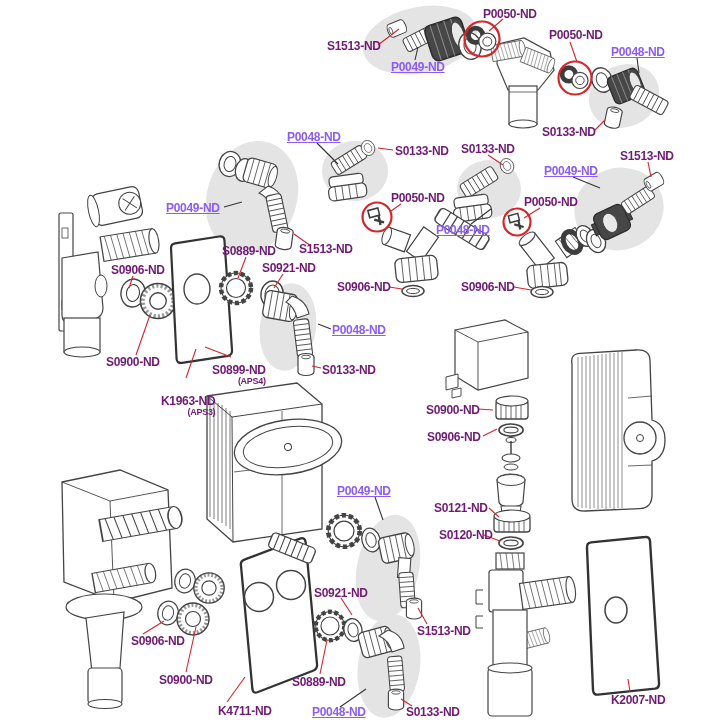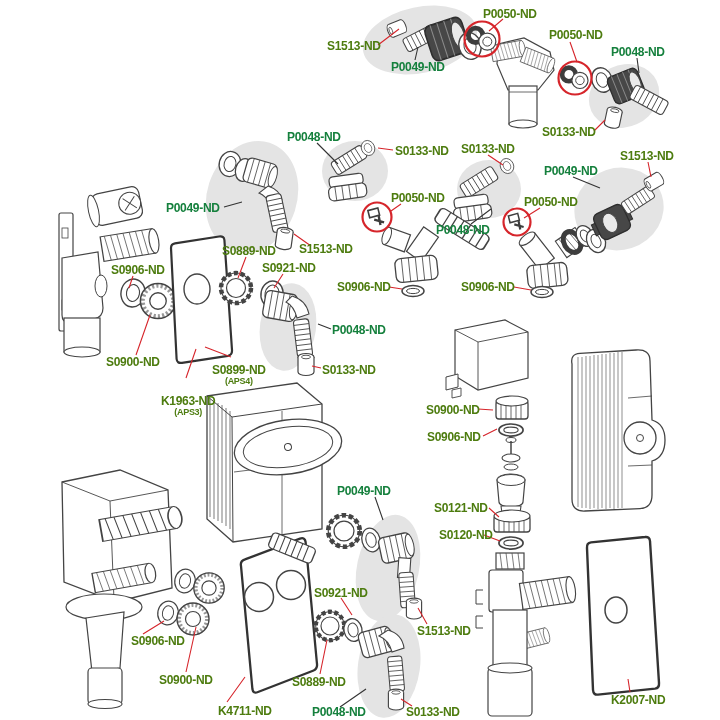--- a/index.html
+++ b/index.html
@@ -1,22 +1,22 @@
 <!DOCTYPE html>
 <html><head>
 <meta charset="utf-8">
 <style>
   html,body{margin:0;padding:0;background:#fff;}
   .stage{position:relative;width:720px;height:720px;background:#fff;overflow:hidden;
          font-family:"Liberation Sans",sans-serif;}
   .stage svg{position:absolute;left:0;top:0;}
   .lbl{position:absolute;white-space:nowrap;font-size:12px;letter-spacing:-0.3px;line-height:1;}
-  .lbl.r{color:#4d7c0f;font-weight:600;}
-  .lbl.b{color:#15803d;font-weight:700;}
-  .lbl .sub{display:block;font-size:9px;text-align:center;margin-top:1px;font-weight:600;}
+  .lbl.r{color:#701a75;font-weight:600;}
+  .lbl.b{color:#8b5cf6;font-weight:700;text-decoration:underline;}
+  .lbl .sub{display:block;font-size:9px;text-align:right;margin-top:1px;font-weight:600;}
 </style>
 </head>
 <body>
 
 <div class="stage">
 
 <svg width="720" height="720" viewBox="0 0 720 720">
   <defs>
     <g id="corr">
       <rect x="-22" y="-9" width="44" height="18" rx="4" fill="#fff" stroke="#444" stroke-width="1.3"></rect>

